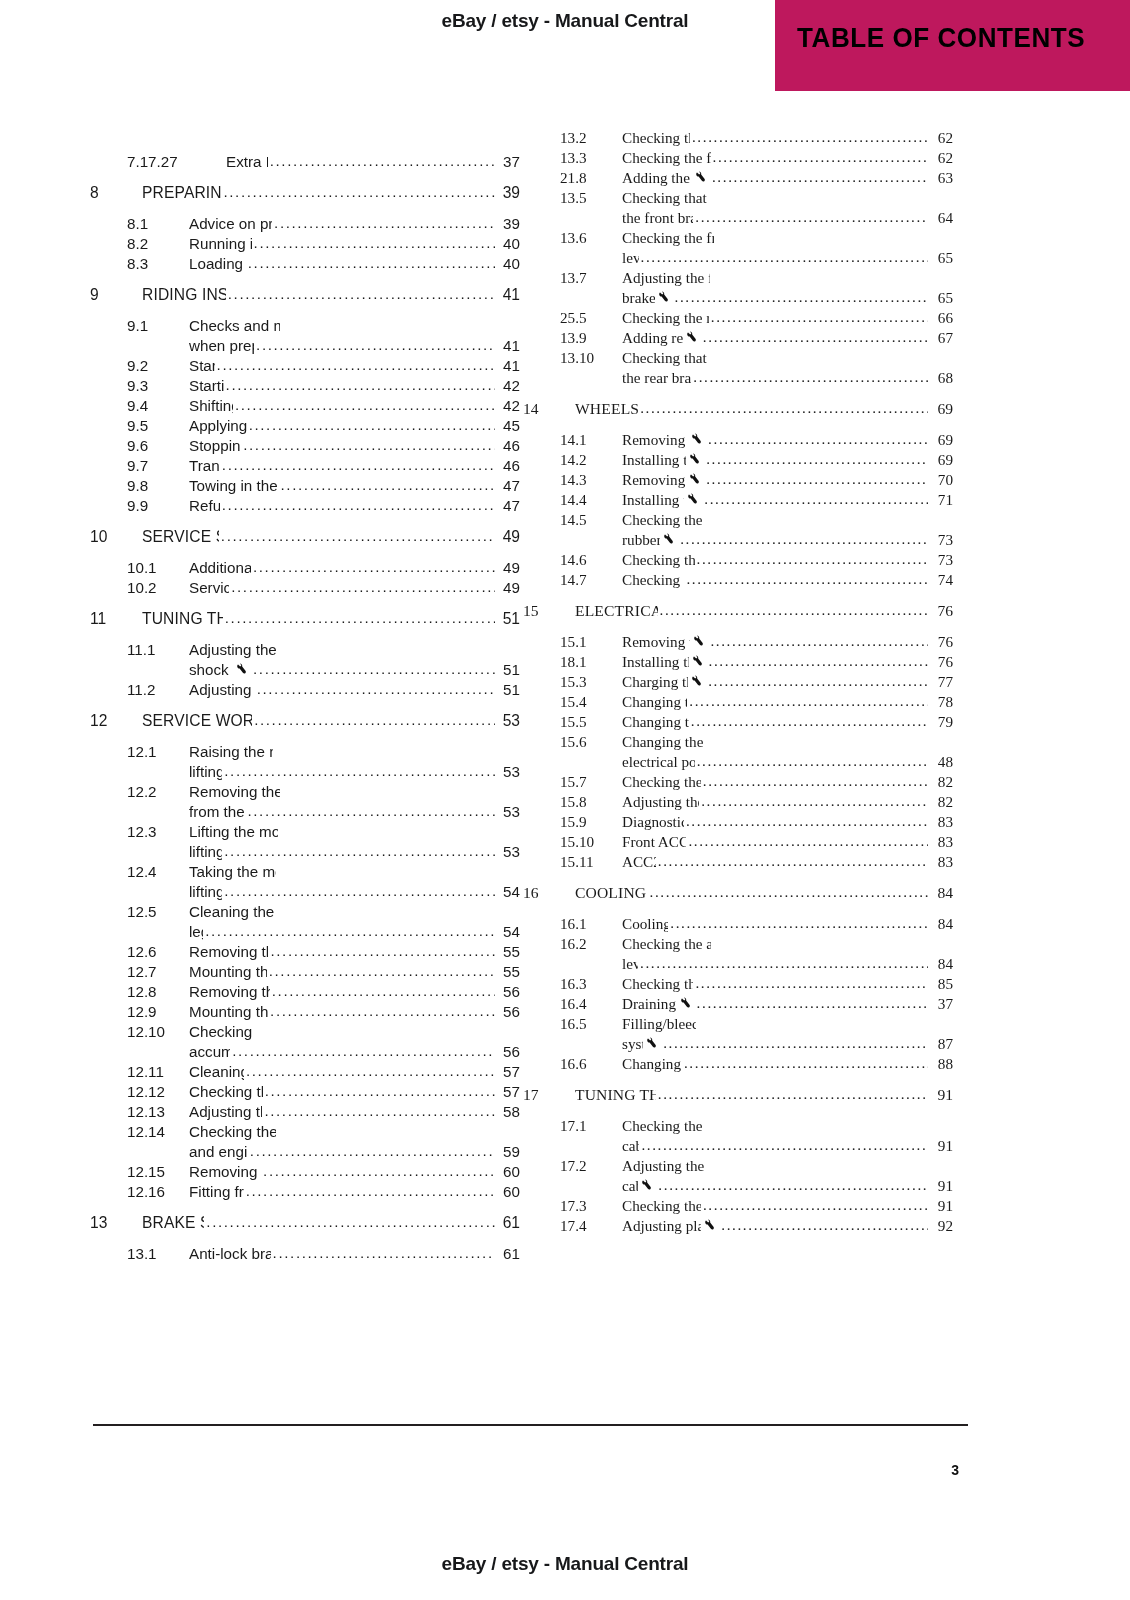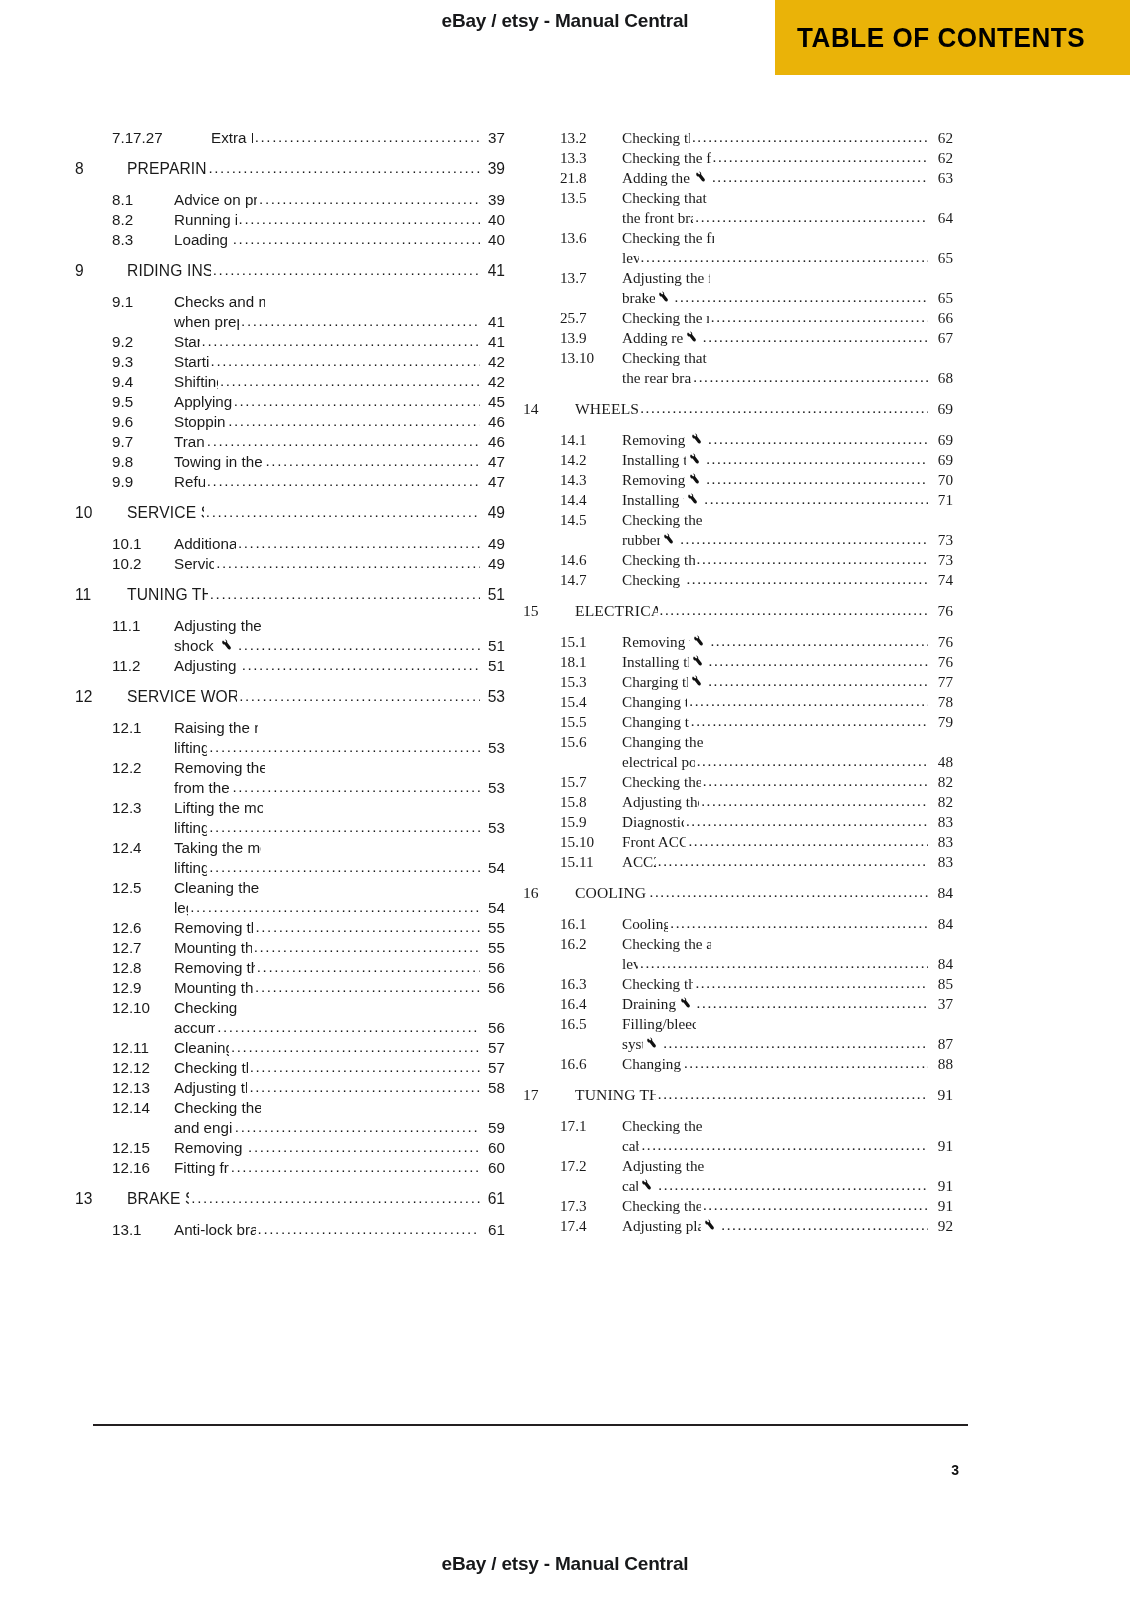--- a/index.html
+++ b/index.html
@@ -26,22 +26,22 @@
     font-size: 19px;
     font-weight: 600;
     letter-spacing: -0.2px;
     color: #17181a;
   }
   .toc-banner {
     position: absolute;
     top: 0;
     left: 775px;
     width: 355px;
-    height: 75px;
-    background: #eab308;
+    height: 91px;
+    background: #be185d;
   }
   .toc-banner-label {
     position: absolute;
     left: 22px;
     top: 22px;
     font-size: 28px;
     font-weight: 700;
     letter-spacing: 0.6px;
     color: #000;
     transform: scaleX(0.93);
@@ -54,21 +54,21 @@
     position: absolute;
     top: 128px;
     left: 0;
     width: 1130px;
   }
   .col {
     position: absolute;
     top: 0;
     width: 430px;
   }
-  .col-left  { left: 75px; }
+  .col-left  { left: 90px; margin-top: 24px; }
   .col-right { left: 523px; font-family: Liberation Serif, serif; }
 
   
   .entry {
     display: flex;
     align-items: flex-start;
     font-size: 15.2px;
     line-height: 20px;
   }
   .entry.chapter {
@@ -717,21 +717,21 @@
                   <path d="M8.1 0.4 C6.0 0.4 4.3 2.0 4.3 4.0 C4.3 5.2 4.9 6.2 5.8 6.9 L5.8 15.1 C5.8 16.6 6.9 17.8 8.3 17.8 C9.7 17.8 10.8 16.6 10.8 15.1 L10.8 6.9 C11.7 6.2 12.3 5.2 12.3 4.0 C12.3 2.9 11.8 1.9 11.0 1.2 L11.0 4.4 L9.6 5.2 L8.2 4.4 L8.2 1.1 L6.9 1.9 Z"></path>
                 </g>
               </svg>
             </span>
             <span class="leader">..................................................................................................</span>
             <span class="pageno">65</span>
           </span>
         </span>
       </div>
       <div class="entry sub">
-        <span class="num">25.7</span>
+        <span class="num">25.5</span>
         <span class="text-wrap">
           <span class="line">
             <span class="title-text">Checking the rear brake fluid level</span>
             <span class="leader">..................................................................................................</span>
             <span class="pageno">66</span>
           </span>
         </span>
       </div>
       <div class="entry sub">
         <span class="num">13.9</span>

